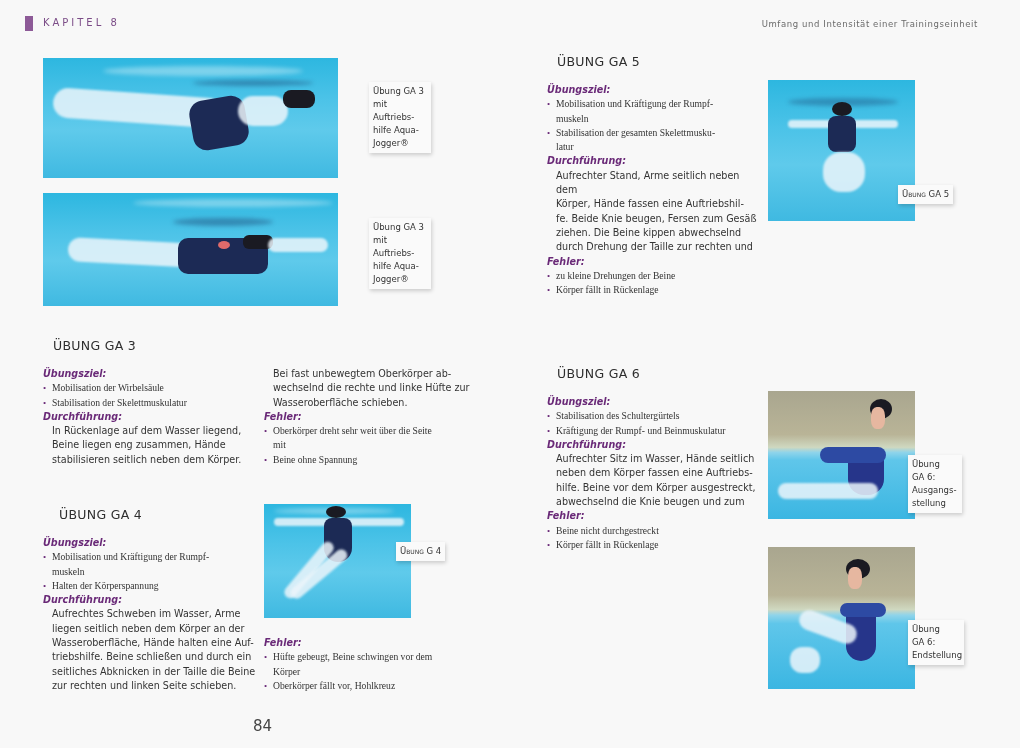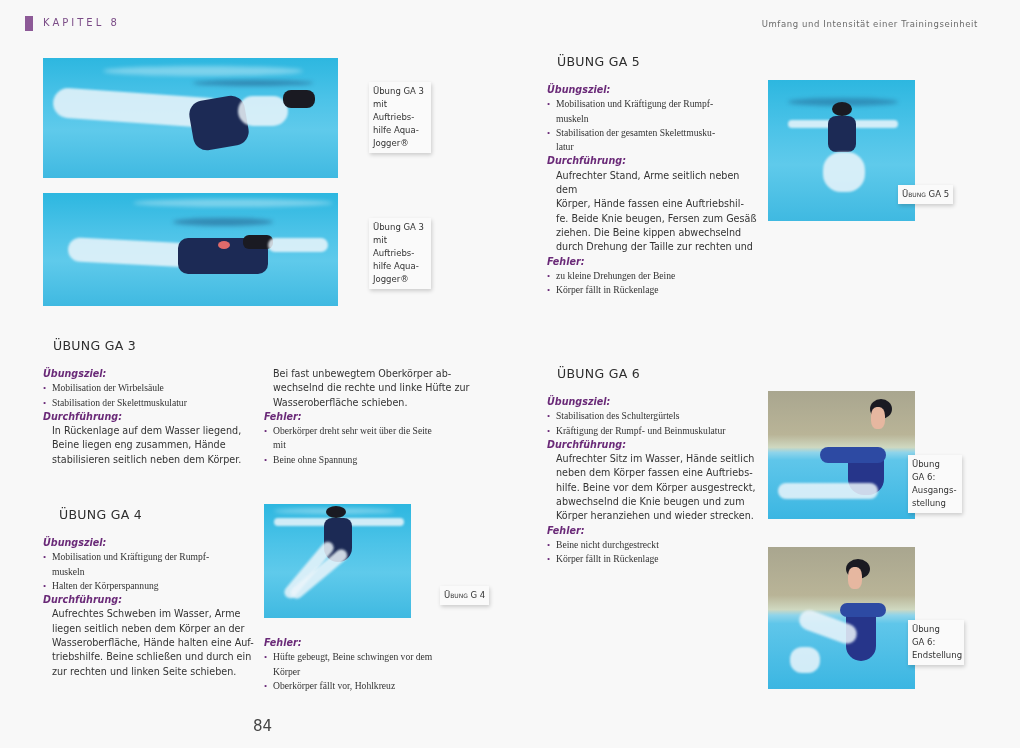--- a/index.html
+++ b/index.html
@@ -97,32 +97,33 @@
 <div class="abs h-ex" style="left:59px;top:507px;">ÜBUNG GA 4</div>
 <div class="abs blk" style="left:43px;top:536px;width:215px;">
   <span class="lbl">Übungsziel:</span>
   <span class="bul"><span>Mobilisation und Kräftigung der Rumpf-</span><br><span>muskeln</span></span>
   <span class="bul">Halten der Körperspannung</span>
   <span class="lbl">Durchführung:</span>
   <span class="para">Aufrechtes Schweben im Wasser, Arme</span>
   <span class="para">liegen seitlich neben dem Körper an der</span>
   <span class="para">Wasseroberfläche, Hände halten eine Auf-</span>
   <span class="para">triebshilfe. Beine schließen und durch ein</span>
+  <span class="para">seitliches Abknicken in der Taille die Beine</span>
   <span class="para">zur rechten und linken Seite schieben.</span>
 </div>
 
 <div class="abs photo water" style="left:264px;top:504px;width:147px;height:114px;">
   <div class="ripple" style="left:10px;top:4px;width:120px;height:6px;"></div>
   <div class="body-shape" style="left:10px;top:14px;width:130px;height:8px;"></div>
   <div class="head" style="left:62px;top:2px;width:20px;height:12px;"></div>
   <div class="suit" style="left:60px;top:14px;width:28px;height:44px;border-radius:8px 8px 14px 14px;"></div>
   <div class="body-shape" style="left:10px;top:60px;width:70px;height:12px;transform:rotate(-50deg);"></div>
   <div class="body-shape" style="left:20px;top:64px;width:70px;height:12px;transform:rotate(-40deg);"></div>
 </div>
-<div class="abs caption" style="left:396px;top:586px;margin-left:44px;">
+<div class="abs caption" style="left:396px;top:542px;">
   <span class="sc">Übung G 4</span>
 </div>
 
 <div class="abs blk" style="left:264px;top:636px;width:215px;">
   <span class="lbl">Fehler:</span>
   <span class="bul"><span>Hüfte gebeugt, Beine schwingen vor dem</span><br><span>Körper</span></span>
   <span class="bul">Oberkörper fällt vor, Hohlkreuz</span>
 </div>
 
 <div class="abs h-ex" style="left:557px;top:54px;">ÜBUNG GA 5</div>
@@ -155,21 +156,20 @@
 <div class="abs h-ex" style="left:557px;top:366px;">ÜBUNG GA 6</div>
 <div class="abs blk" style="left:547px;top:395px;width:215px;">
   <span class="lbl">Übungsziel:</span>
   <span class="bul">Stabilisation des Schultergürtels</span>
   <span class="bul">Kräftigung der Rumpf- und Beinmuskulatur</span>
   <span class="lbl">Durchführung:</span>
   <span class="para">Aufrechter Sitz im Wasser, Hände seitlich</span>
   <span class="para">neben dem Körper fassen eine Auftriebs-</span>
   <span class="para">hilfe. Beine vor dem Körper ausgestreckt,</span>
   <span class="para">abwechselnd die Knie beugen und zum</span>
-  <span class="para">Körper heranziehen und wieder strecken.</span>
   <span class="lbl">Fehler:</span>
   <span class="bul">Beine nicht durchgestreckt</span>
   <span class="bul">Körper fällt in Rückenlage</span>
 </div>
 
 <div class="abs photo pool-surface" style="left:768px;top:391px;width:147px;height:128px;">
   <div class="head" style="left:102px;top:8px;width:22px;height:20px;"></div>
   <div class="skin" style="left:103px;top:16px;width:14px;height:22px;border-radius:40%;"></div>
   <div class="suit" style="left:80px;top:58px;width:36px;height:46px;border-radius:6px 6px 16px 16px;background:#26358a;"></div>
   <div class="suit" style="left:52px;top:56px;width:66px;height:16px;border-radius:10px;background:#2d4aa3;"></div>

